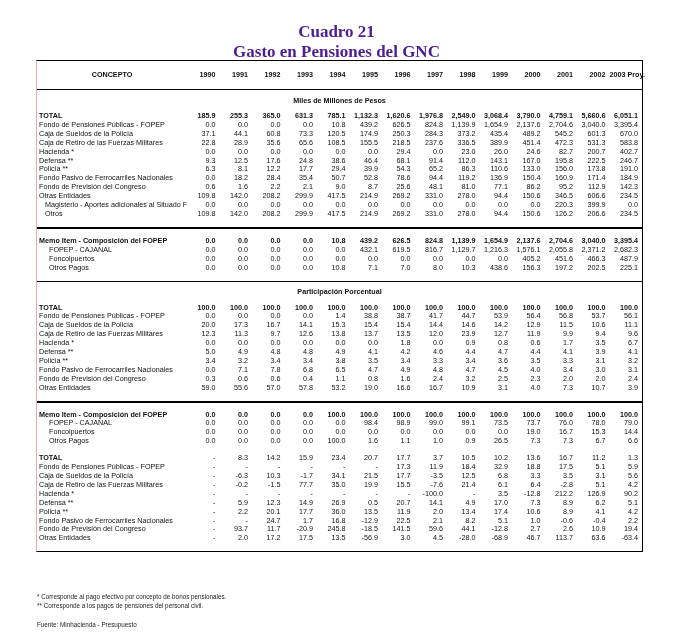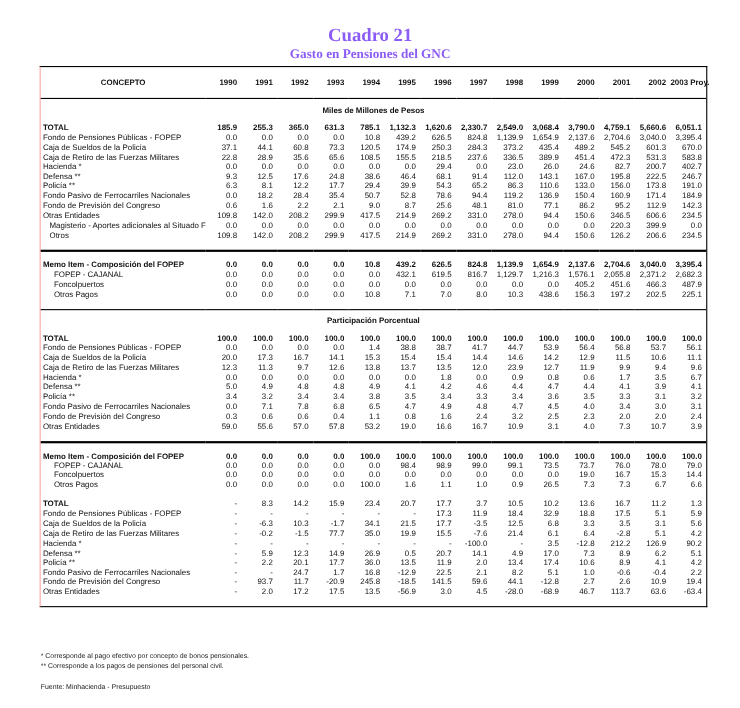--- a/index.html
+++ b/index.html
@@ -1,19 +1,19 @@
 <!DOCTYPE html>
 <html><head>
 <meta charset="utf-8">
 <style>
   html,body{margin:0;padding:0;background:#fff;}
   body{width:673px;height:644px;position:relative;overflow:hidden;font-family:"Liberation Sans",sans-serif;color:#111;}
-  .title{position:absolute;left:0;width:673px;text-align:center;font-family:"Liberation Serif",serif;font-weight:bold;color:#8b5cf6;}
+  .title{position:absolute;left:0;width:673px;text-align:center;font-family:"Liberation Serif",serif;font-weight:bold;color:#4c1d95;}
   .t1{top:22px;font-size:17px;}
-  .t2{top:42px;font-size:12px;}
+  .t2{top:42px;font-size:17px;}
   .frame{position:absolute;left:36px;top:60px;width:605px;height:530px;border-left:1px solid #fca5a5;border-right:1px solid #000;border-top:1px solid #000;}
   table{border-collapse:collapse;width:100%;table-layout:fixed;}
   td,th{font-size:7.2px;padding:0;white-space:nowrap;line-height:8.9px;}
   th{font-weight:bold;height:28px;}
   td.lab{text-align:left;padding-left:2px;overflow:hidden;}
   td.num{text-align:right;padding-right:4px;}
   tr.bold td{font-weight:bold;}
   tr.indent td.lab{padding-left:12px;}
   tr.indent2 td.lab{padding-left:8px;}
   .sect td{text-align:center;font-weight:bold;height:22px;vertical-align:middle;}
@@ -61,21 +61,21 @@
         </tr>
         <tr class="bold">
           <td class="lab">TOTAL</td>
           <td class="num">185.9</td>
           <td class="num">255.3</td>
           <td class="num">365.0</td>
           <td class="num">631.3</td>
           <td class="num">785.1</td>
           <td class="num">1,132.3</td>
           <td class="num">1,620.6</td>
-          <td class="num">2,330.7</td>
+          <td class="num">1,976.8</td>
           <td class="num">2,549.0</td>
           <td class="num">3,068.4</td>
           <td class="num">3,790.0</td>
           <td class="num">4,759.1</td>
           <td class="num">5,660.6</td>
           <td class="num">6,051.1</td>
         </tr>
         <tr>
           <td class="lab">Fondo de Pensiones Públicas - FOPEP</td>
           <td class="num">0.0</td>

